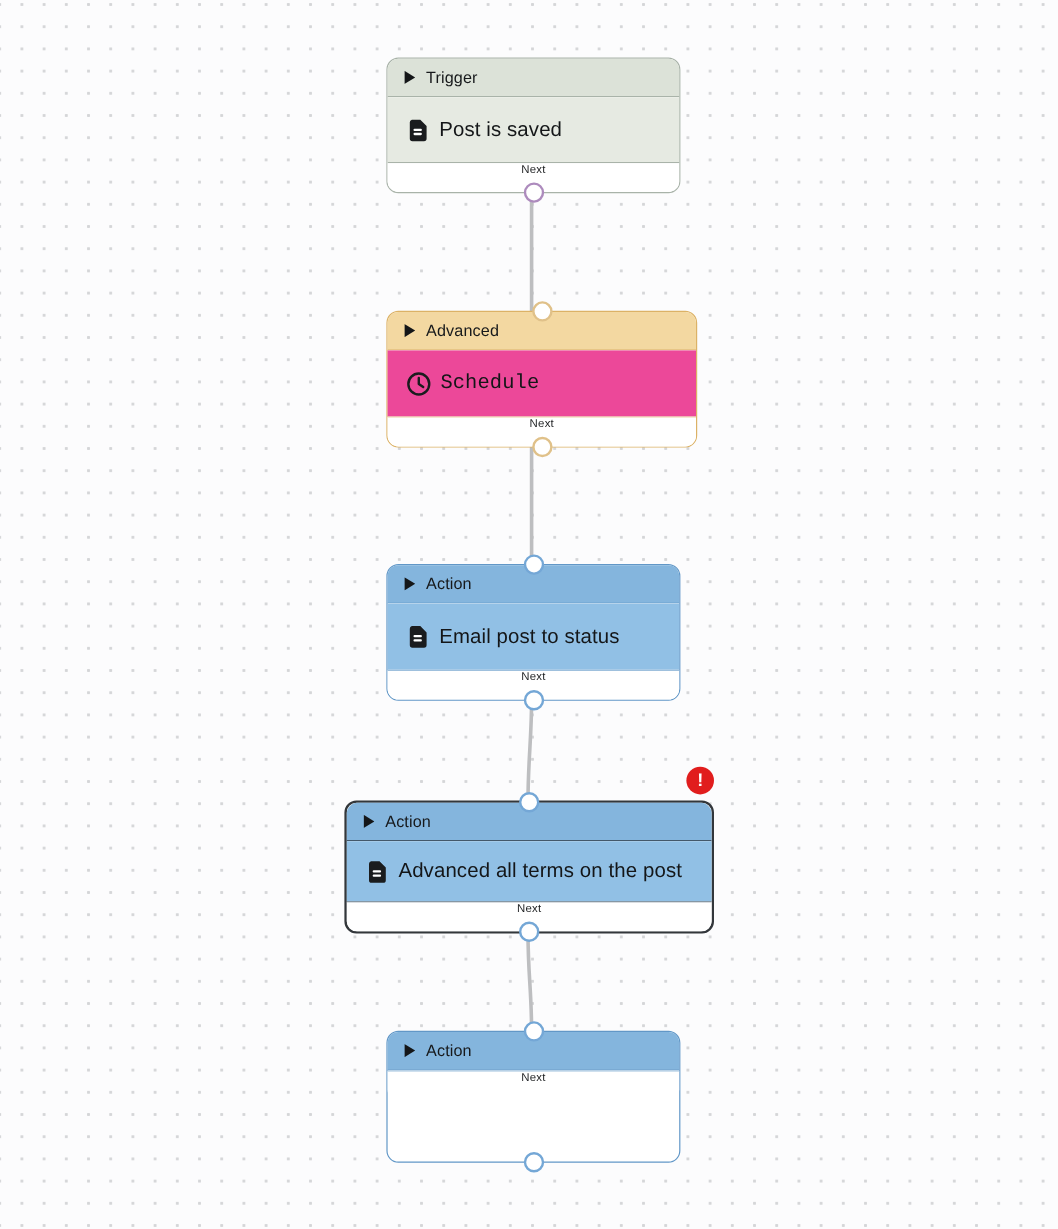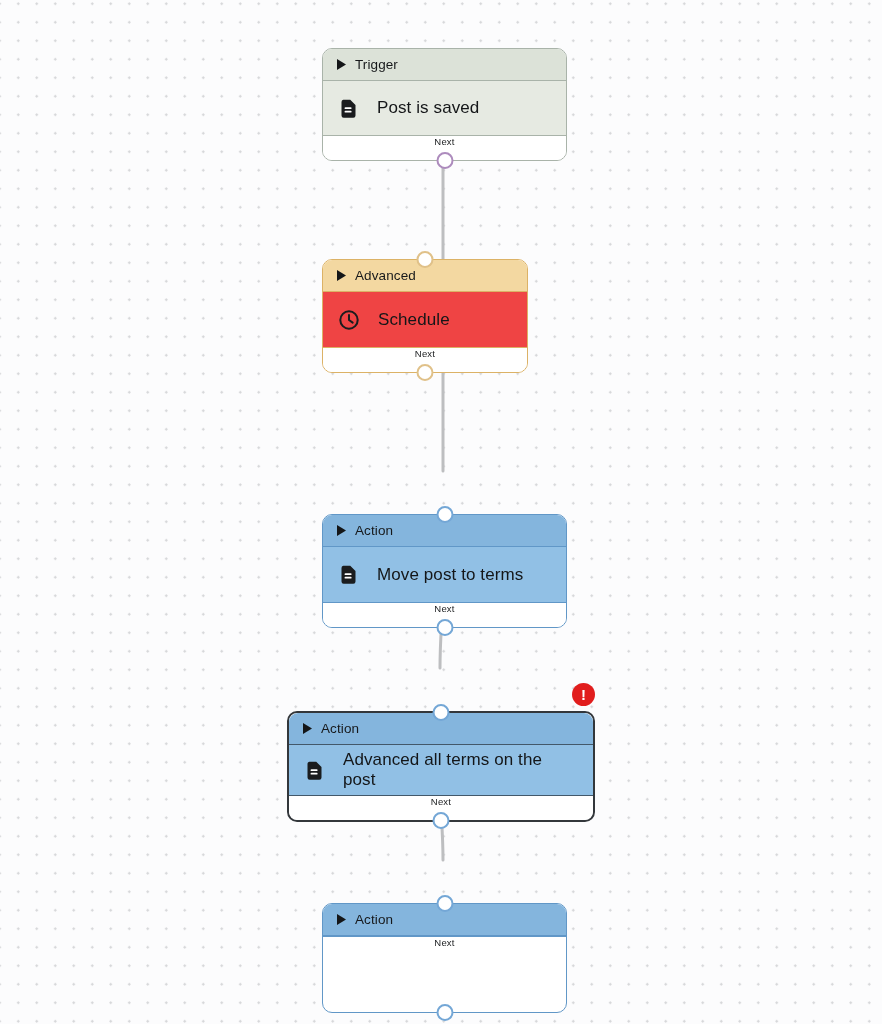--- a/index.html
+++ b/index.html
@@ -32,21 +32,21 @@
     display:flex;align-items:center;gap:9px;
     height:31px;flex:0 0 31px;
     padding:0 14px;
     border-bottom:1px solid;
     border-radius:9px 9px 0 0;
     font-size:13.5px;color:#17191b;
     letter-spacing:.1px;
   }
   .node .body{
     flex:1 1 auto;
-    display:flex;align-items:center;gap:18px;
+    display:flex;align-items:center;gap:7px;
     padding:0 15px;
   }
   .node .body .title{font-size:17px;color:#141618;letter-spacing:.1px;}
   .node .footer{
     height:24px;flex:0 0 24px;
     display:flex;align-items:flex-start;justify-content:center;
     background:#ffffff;
     border-top:1px solid;
     border-radius:0 0 9px 9px;
     font-size:9.5px;color:#1b1d1f;letter-spacing:.2px;
@@ -66,46 +66,46 @@
 
   
   .node.trigger{border-color:#a9b3a9;}
   .node.trigger .header{background:#dce2d8;border-color:#a9b3a9;}
   .node.trigger .body{background:#e6eae2;}
   .node.trigger .footer{border-color:#a9b3a9;}
   .node.trigger .handle{border-color:#ad8bbd;}
 
   .node.advanced{border-color:#dcb266;}
   .node.advanced .header{background:#f3d8a1;border-color:#dcb266;}
-  .node.advanced .body{background:#ef4444;}
+  .node.advanced .body{background:#ec4899;font-family:Liberation Mono, monospace;}
   .node.advanced .footer{border-color:#dcb266;}
   .node.advanced .handle{border-color:#e0c189;}
 
-  .node.action{border-color:#6197c7;margin-top:44px;}
+  .node.action{border-color:#6197c7;}
   .node.action .header{background:#84b5dd;border-color:#6197c7;}
   .node.action .body{background:#91c0e5;}
   .node.action .footer{border-color:#6197c7;}
   .node.action .handle{border-color:#74a7d6;}
 
   .node.selected{border:2px solid #33373b;}
   .node.selected .header{border-color:#43586a;}
   .node.selected .footer{border-color:#43586a;}
 
   .badge{
     position:absolute;top:-30px;right:-2px;
     width:23px;height:23px;border-radius:50%;
     background:#e11d1d;color:#ffffff;
     display:flex;align-items:center;justify-content:center;
     font-size:15px;font-weight:800;line-height:1;
     z-index:4;
   }
 
   
   #node-0{left:322px;top:48px;width:245px;height:113px;}
-  #node-1{left:322px;top:259px;width:206px;height:114px;}
+  #node-1{left:322px;top:259px;width:259px;height:114px;}
   #node-2{left:322px;top:470px;width:245px;height:114px;}
   #node-3{left:287px;top:667px;width:308px;height:111px;}
   #node-4{left:322px;top:859px;width:245px;height:110px;}
 </style>
 </head>
 <body>
 
 <div class="canvas">
 
   <svg class="wires">
@@ -176,21 +176,21 @@
       <span>Action</span>
     </div>
     <div class="body">
       <span class="icon">
         <svg width="21" height="21" viewBox="0 0 24 24">
             <path d="M6 2h8l6 6v12a2.5 2.5 0 0 1-2.5 2.5h-11A2.5 2.5 0 0 1 4 20V4.5A2.5 2.5 0 0 1 6 2z" fill="#1a1c1e"></path>
             <rect x="7.5" y="10.5" width="8" height="2.2" rx="1" fill="#ffffff"></rect>
             <rect x="7.5" y="14.5" width="8" height="2.2" rx="1" fill="#ffffff"></rect>
           </svg>
       </span>
-      <span class="title">Move post to terms</span>
+      <span class="title">Email post to status</span>
     </div>
     <div class="footer">
       <span>Next</span>
     </div>
     <span class="handle bottom"></span>
   </div>
 
   <div class="node action selected" id="node-3">
     <span class="badge">!</span>
     <span class="handle top"></span>

